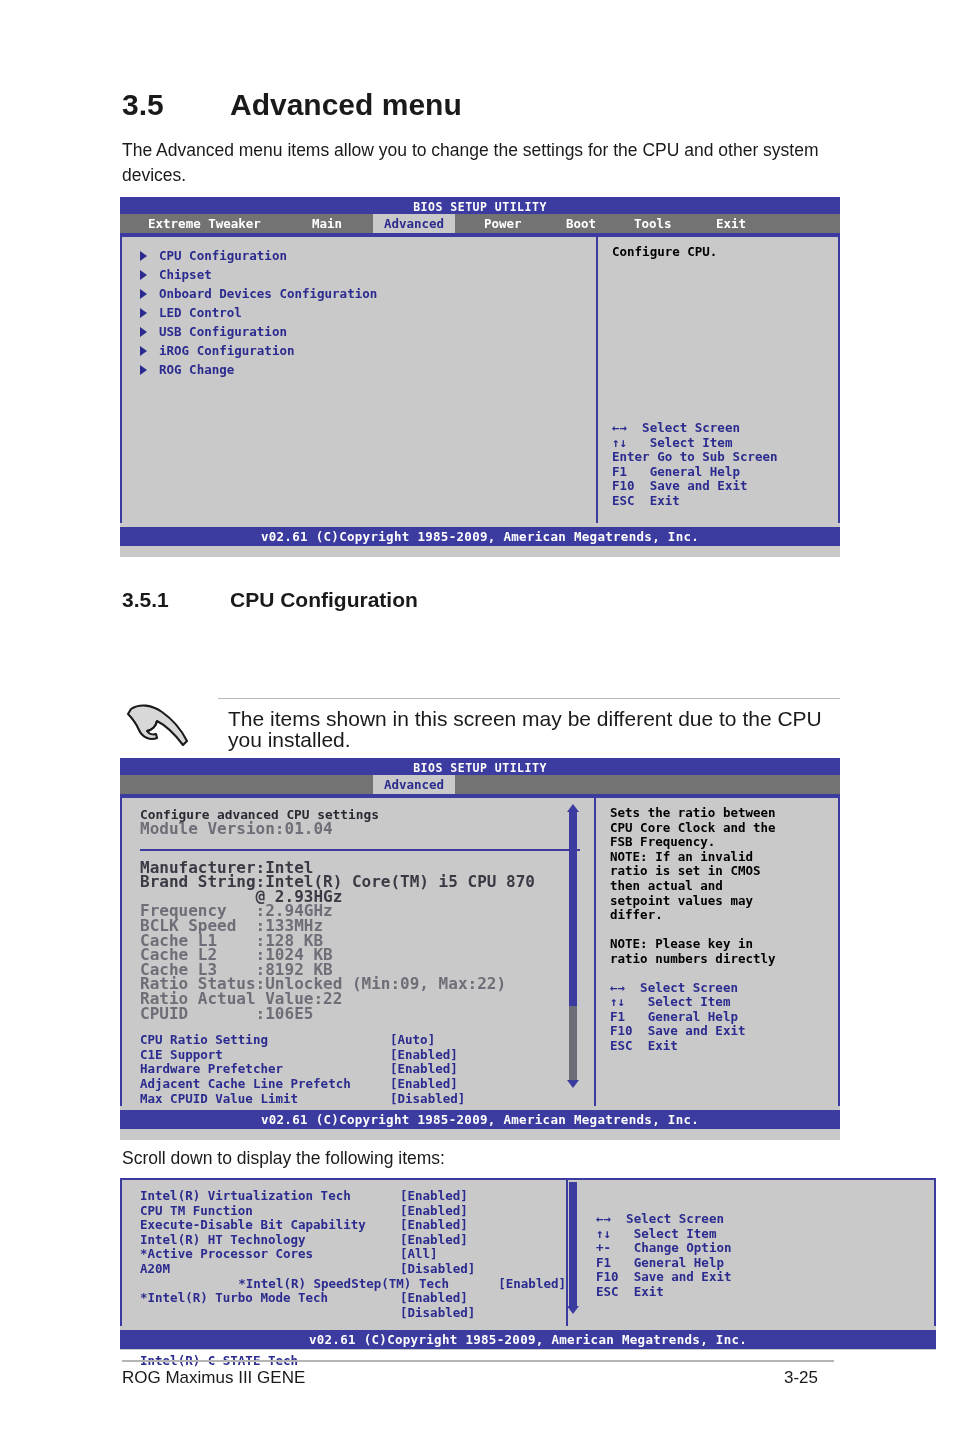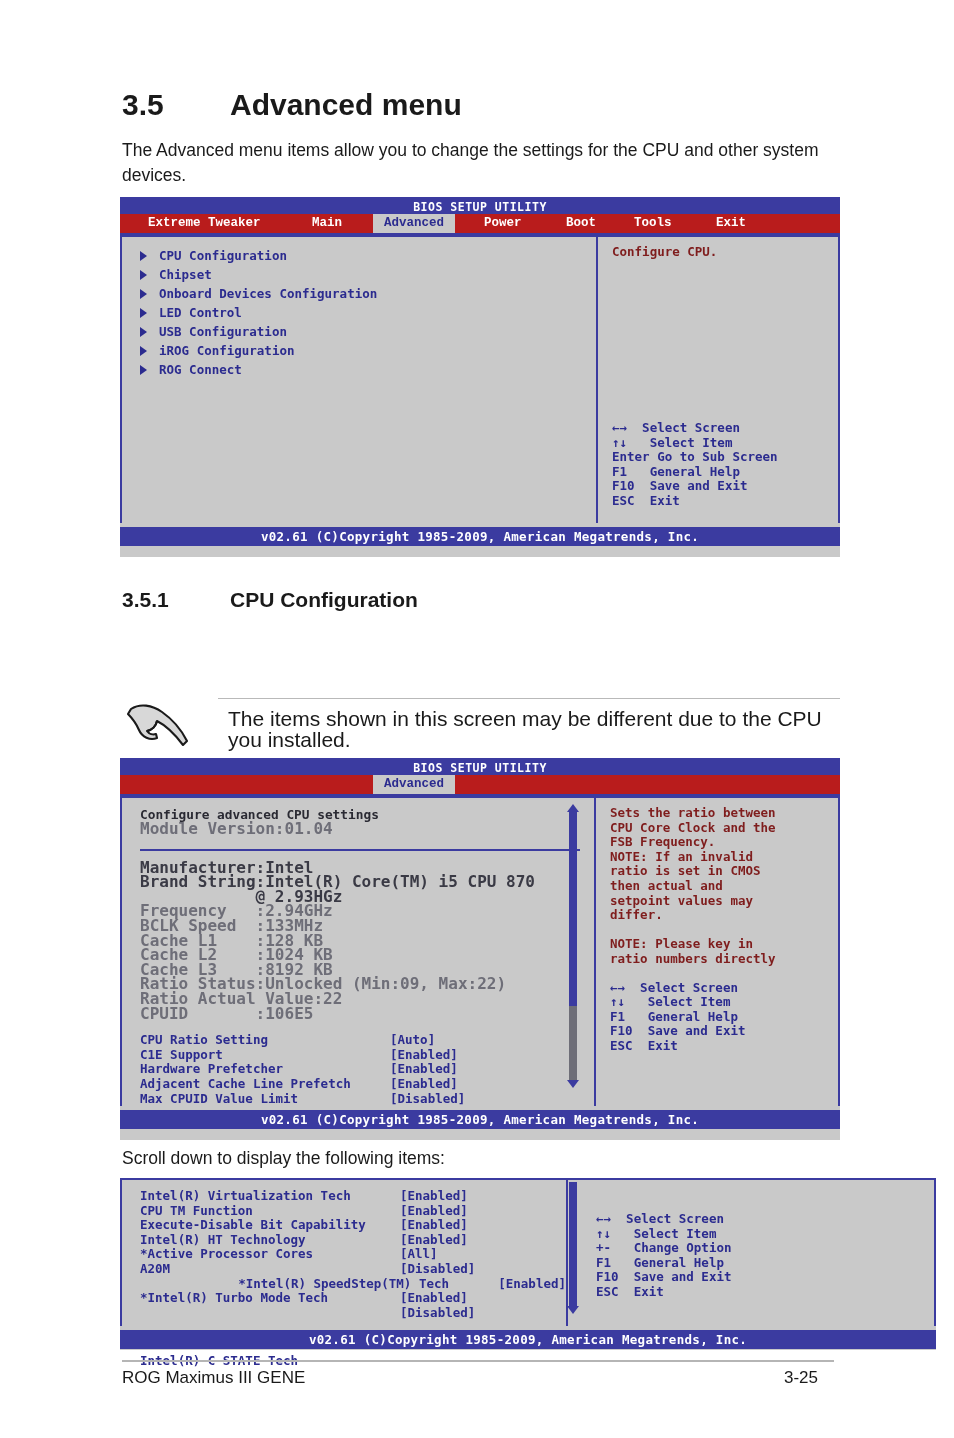--- a/index.html
+++ b/index.html
@@ -41,21 +41,21 @@
     font-family:"DejaVu Sans Mono","Liberation Mono",monospace;
     box-sizing:border-box;
   }
   .bios-titlebar{
     background:#3b3ba0;color:#ffffff;
     text-align:center;font-weight:bold;
     font-size:11.5px;letter-spacing:.5px;
     padding-top:3px;height:17px;box-sizing:border-box;
   }
   .bios-tabs{
-    background:#b91c1c;height:19px;position:relative;font-family:Liberation Mono, monospace;
+    background:#737373;height:19px;position:relative;
   }
   .tab{
     position:absolute;top:0;height:19px;line-height:19px;
     color:#ffffff;font-weight:bold;font-size:12.5px;
     white-space:nowrap;padding:0 6px;box-sizing:border-box;
   }
   .tab.active{
     background:#c9c9c9;color:#2b2b8f;
   }
   .bios-underbar{height:4px;background:#3b3ba0;}
@@ -74,21 +74,21 @@
     white-space:pre;
   }
   .tri{
     width:0;height:0;display:inline-block;
     border-left:7px solid #2b2b8f;
     border-top:5px solid transparent;
     border-bottom:5px solid transparent;
     margin-right:12px;margin-left:2px;
   }
   .help-text{
-    color:#7f1d1d;font-weight:bold;font-size:12.5px;line-height:14.6px;
+    color:#000000;font-weight:bold;font-size:12.5px;line-height:14.6px;
     white-space:pre;
   }
   .legend{
     color:#2b2b8f;font-weight:bold;font-size:12.5px;line-height:14.6px;
     white-space:pre;
   }
   .bios-footer{
     background:#3b3ba0;color:#ffffff;text-align:center;
     font-weight:bold;font-size:12.5px;height:19px;line-height:19px;
     letter-spacing:.3px;
@@ -179,21 +179,21 @@
         <div class="menu-row" style="margin-bottom:4.5px;">
           <span class="tri"></span>
           <span>USB Configuration</span>
         </div>
         <div class="menu-row" style="margin-bottom:4.5px;">
           <span class="tri"></span>
           <span>iROG Configuration</span>
         </div>
         <div class="menu-row">
           <span class="tri"></span>
-          <span>ROG Connect</span>
+          <span>ROG Change</span>
         </div>
       </div>
 
       <div class="pane-divider"></div>
 
       <div class="pane-right" style="width:240px;">
         <div class="help-text">Configure CPU.</div>
         <div style="position:absolute;left:14px;top:184px;">
           <div class="legend">←→  Select Screen</div>
           <div class="legend">↑↓   Select Item</div>

